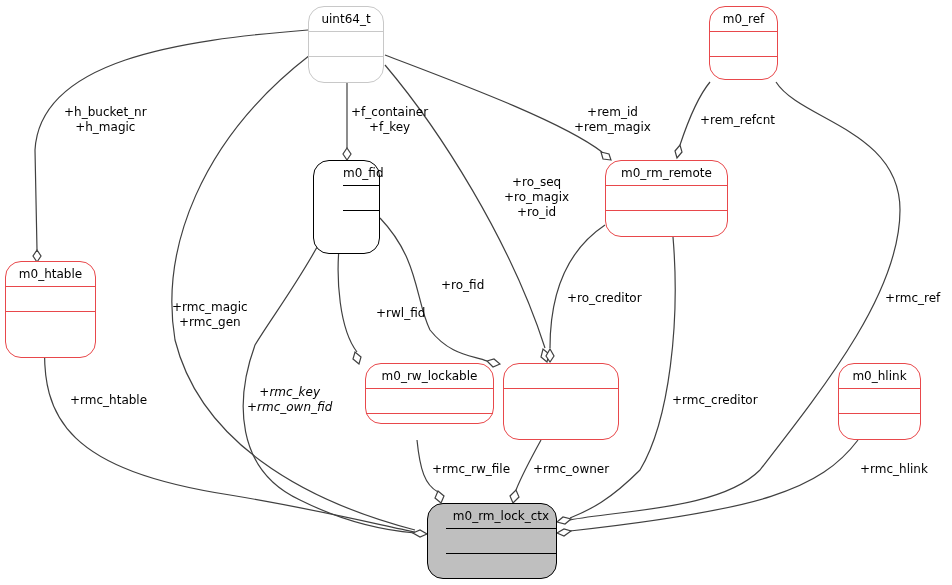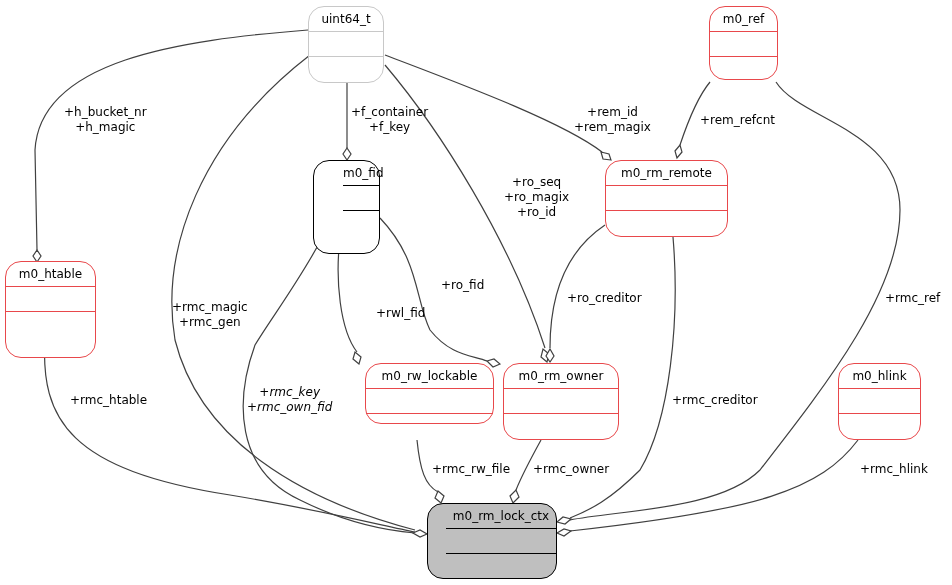--- a/index.html
+++ b/index.html
@@ -102,21 +102,20 @@
   <div class="sec"></div>
 </div>
 
 <div class="node red" style="left:365px;top:363px;width:129px;height:61px;">
   <div class="title">m0_rw_lockable</div>
   <div class="sec sec1"></div>
   <div class="sec"></div>
 </div>
 
 <div class="node red" style="left:503px;top:363px;width:116px;height:77px;">
-  <div class="title">m0_rm_owner</div>
   <div class="sec sec1"></div>
   <div class="sec"></div>
 </div>
 
 <div class="node red" style="left:838px;top:363px;width:83px;height:77px;">
   <div class="title">m0_hlink</div>
   <div class="sec sec1"></div>
   <div class="sec"></div>
 </div>
 

